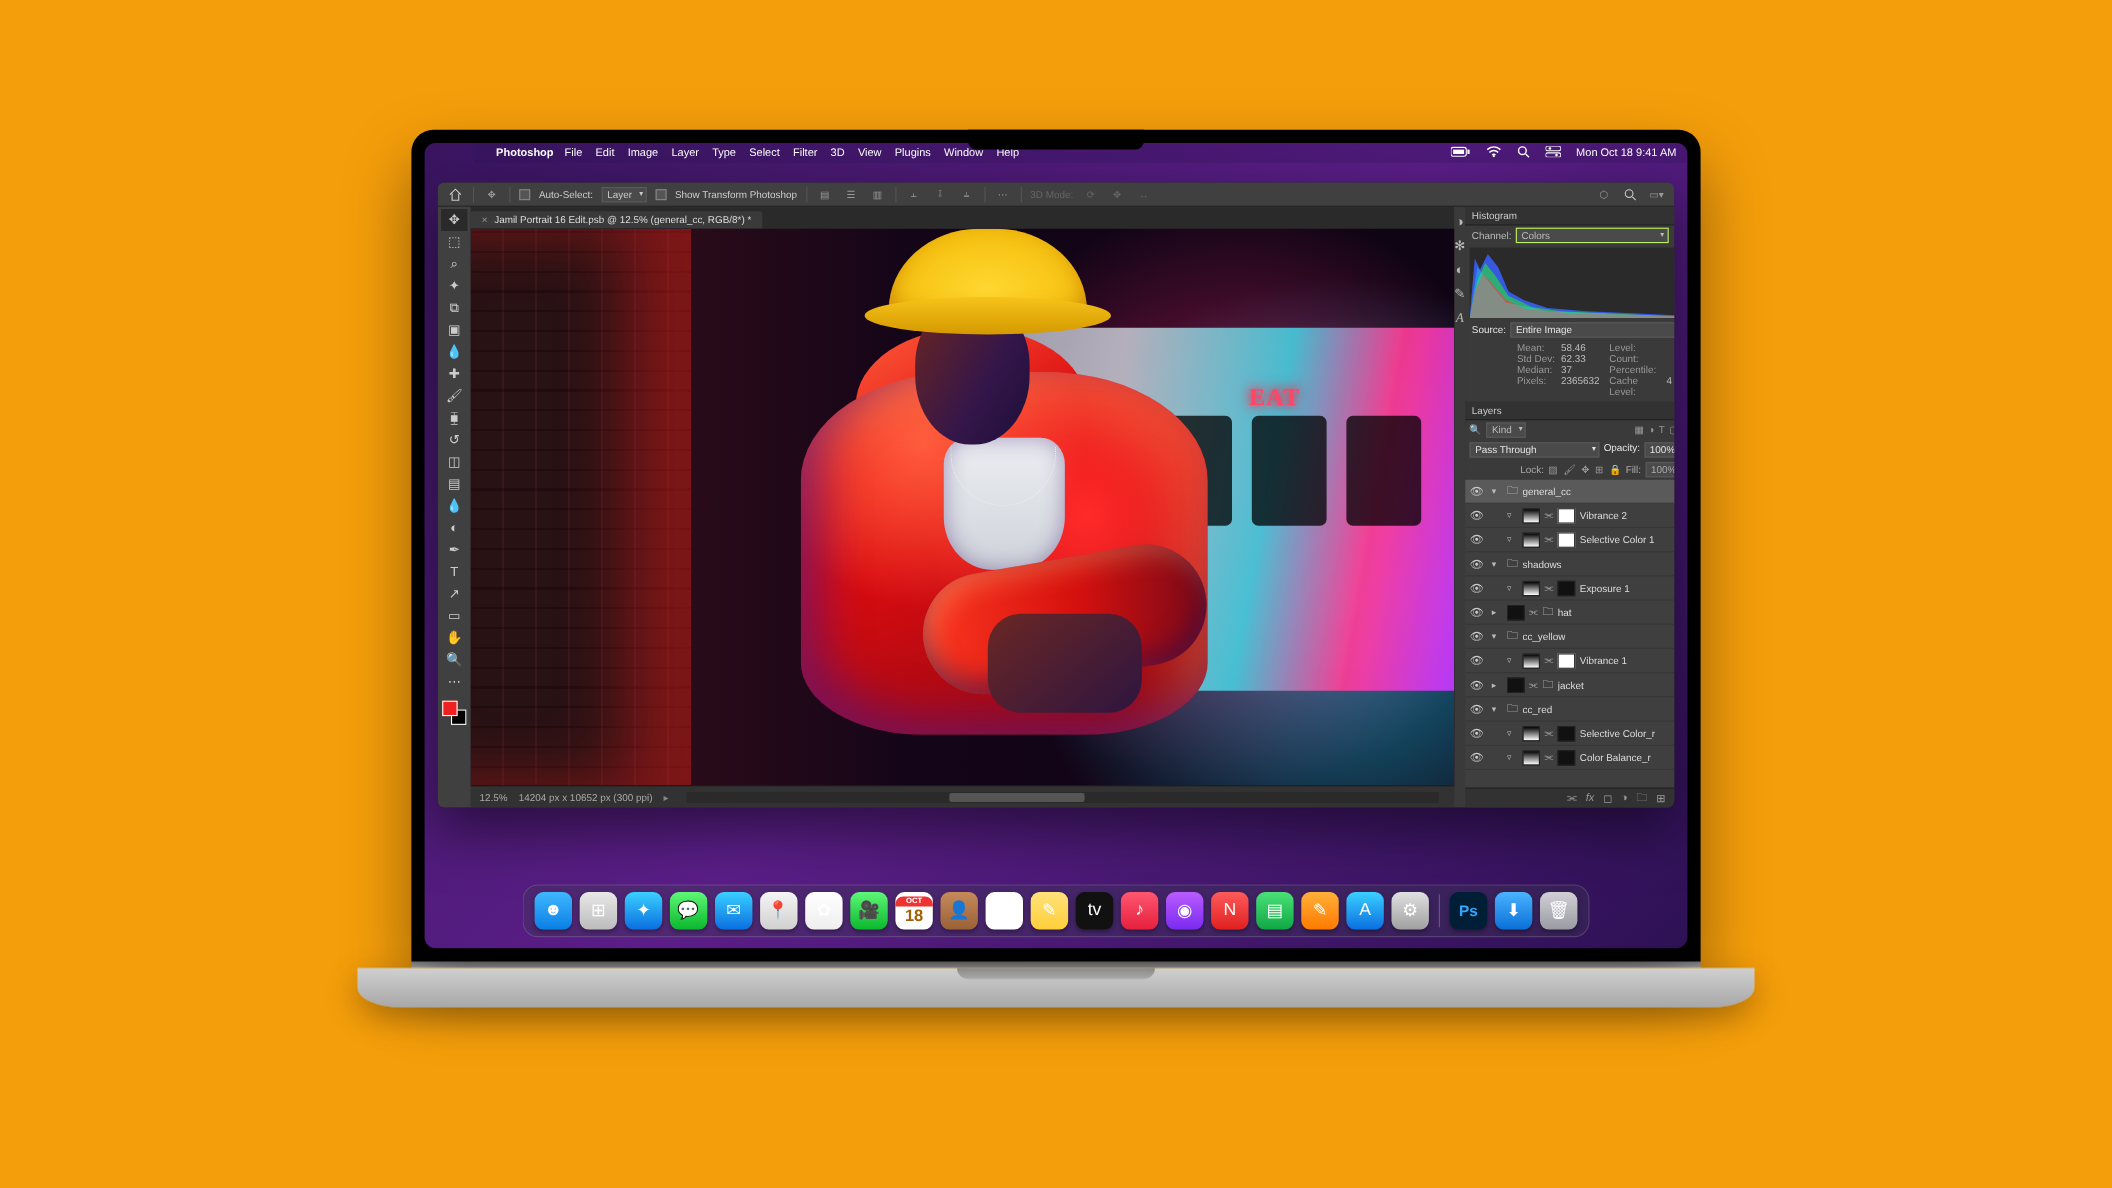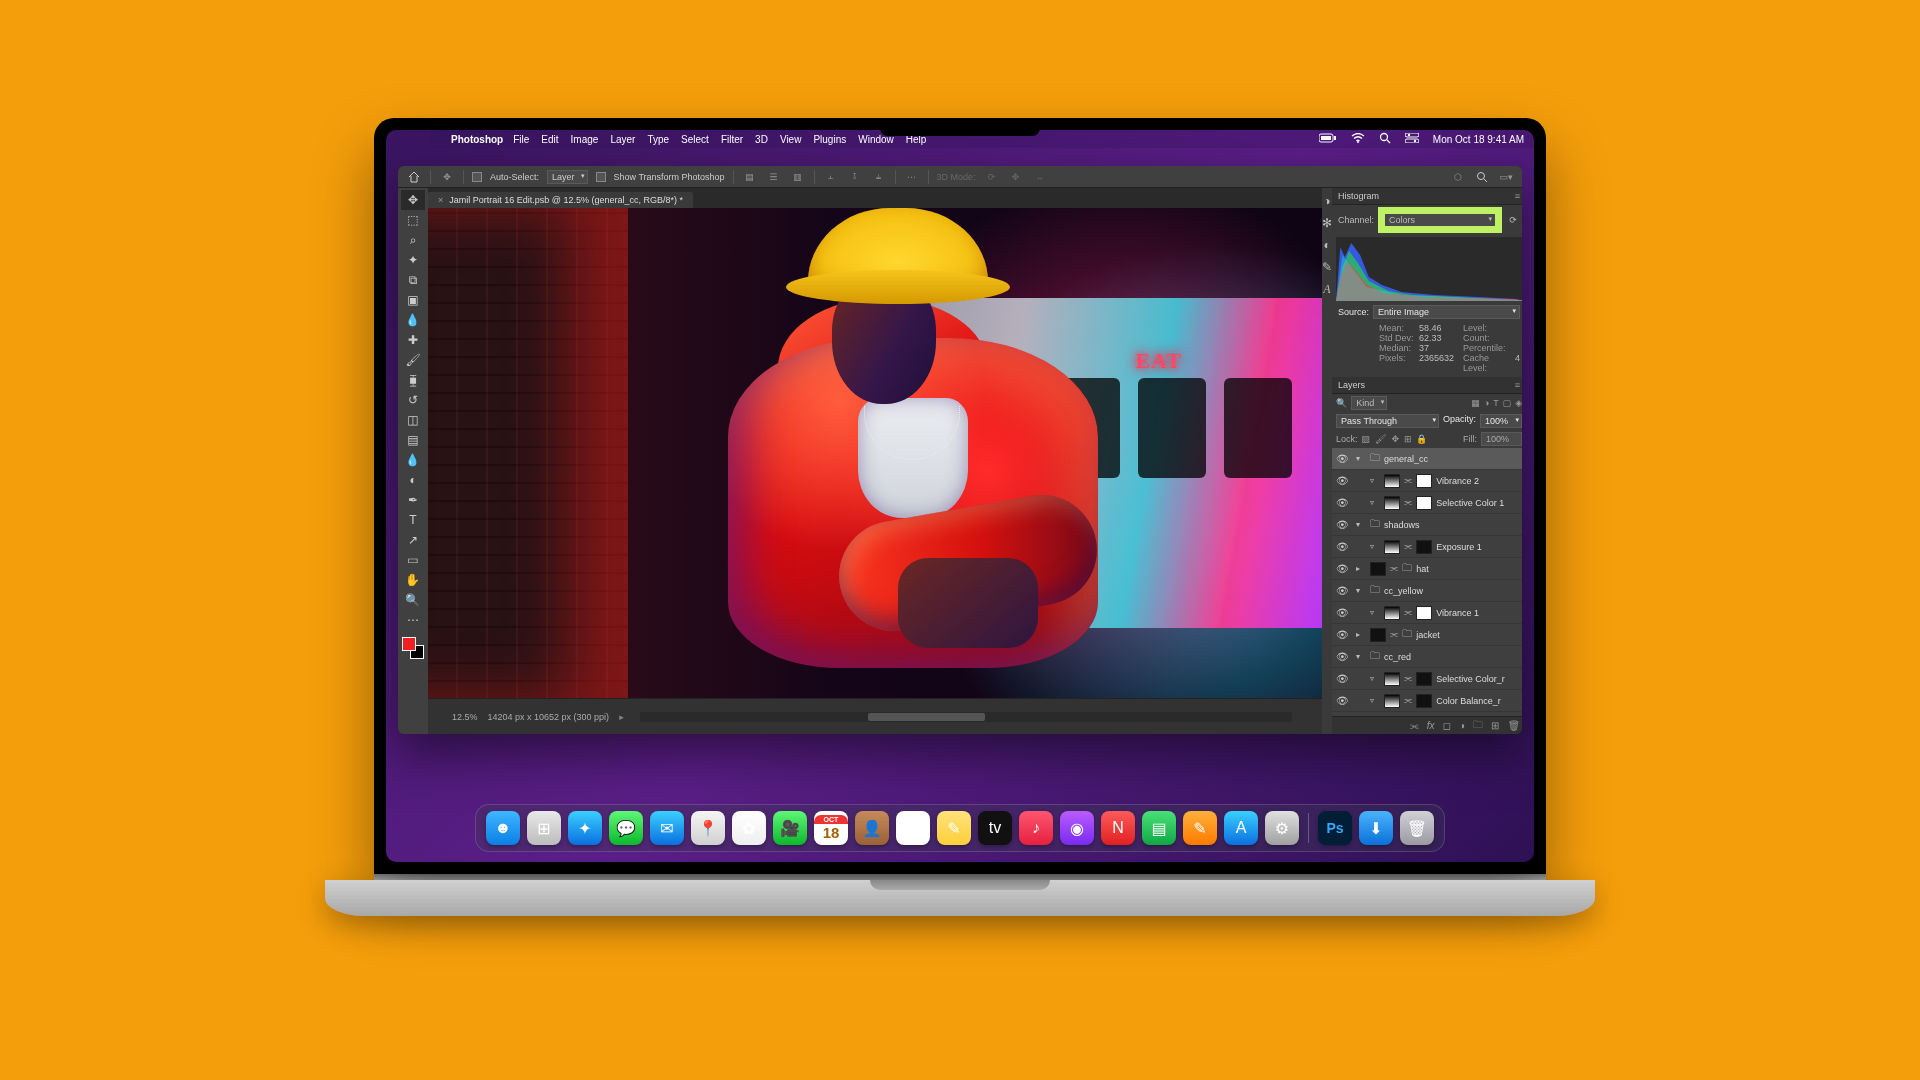--- a/index.html
+++ b/index.html
@@ -78,56 +78,56 @@
    radial-gradient(circle at 70% 40%,#ff2a2a,transparent 45%),
    linear-gradient(160deg,#ff3020 0%,#d80c10 45%,#8a0814 100%);
    border-radius:40% 40% 30% 30%/30% 30% 20% 20%;
    box-shadow:inset 20px -14px 40px rgba(90,20,120,.65),inset -30px 30px 50px rgba(255,200,120,.28); }
 .hood { position:absolute; top:90px; left:90px; width:210px; height:140px; background:linear-gradient(150deg,#ff5a38,#e01616 60%,#7d0a22); border-radius:50% 50% 40% 40%; }
 .shirt { position:absolute; top:190px; left:170px; width:110px; height:120px; background:linear-gradient(#eceef2,#cfd3da); border-radius:20% 20% 40% 40%; box-shadow:inset 0 0 20px rgba(70,40,120,.45); }
 .necklace { position:absolute; top:198px; left:176px; width:96px; height:54px; border:1px dotted #eee; border-top:none; border-radius:0 0 60px 60px; }
 .arm { position:absolute; top:300px; left:150px; width:260px; height:110px; background:linear-gradient(100deg,#ff3a22,#d4100e 55%,#70091a); border-radius:60px; transform:rotate(-10deg); box-shadow:inset 0 -12px 22px rgba(60,10,70,.6),inset 8px 10px 22px rgba(255,210,140,.3); }
 .hand { position:absolute; top:350px; left:210px; width:140px; height:90px; background:linear-gradient(140deg,#6a2724,#2e1540); border-radius:30px; }
 
-.ps-status { height:36px; background:#323232; display:flex; align-items:center; padding:0 24px; gap:10px; font-size:9px; color:#aaa; border-top:1px solid #222; }
+.ps-status { height:20px; background:#323232; display:flex; align-items:center; padding:0 8px; gap:10px; font-size:9px; color:#aaa; border-top:1px solid #222; }
 .ps-status .sb-track { flex:1; height:10px; background:#2a2a2a; border-radius:2px; margin:0 6px; position:relative; }
 .ps-status .sb-thumb { position:absolute; left:35%; width:18%; top:1px; bottom:1px; background:#555; border-radius:2px; }
 
 
 .ps-right { width:200px; display:flex; }
 .ps-iconstrip { width:22px; background:#3a3a3a; display:flex; flex-direction:column; align-items:center; gap:8px; padding-top:6px; }
 .ps-iconstrip span { color:#bbb; font-size:12px; cursor:pointer; }
 .ps-panels { flex:1; background:#3a3a3a; display:flex; flex-direction:column; font-size:9px; }
 
 .panel-hdr { background:#323232; padding:3px 6px; color:#ccc; border-bottom:1px solid #222; display:flex; align-items:center; }
 .panel-hdr .burger { margin-left:auto; color:#999; }
 
 .hist-channel { display:flex; align-items:center; gap:4px; padding:2px 6px; color:#bbb; }
-.hist-channel .dd { background:#4a4a4a; border:7px solid #bef264; padding:1px 14px 1px 4px; position:relative; flex:1; }
+.hist-channel .dd { background:#4a4a4a; border:1px solid #bef264; padding:1px 14px 1px 4px; position:relative; flex:1; }
 .hist-channel .dd::after { content:"▾"; position:absolute; right:3px; font-size:7px; }
 .hist-channel .refresh { width:14px; text-align:center; color:#bbb; }
 .hist-graph { height:64px; margin:2px 4px; background:#2a2a2a; position:relative; overflow:hidden; }
 .hist-graph svg { position:absolute; inset:0; width:100%; height:100%; }
 .hist-stats { padding:2px 6px 4px; color:#bbb;margin-left:41px; }
 .hist-stats .row { display:flex; }
 .hist-stats .lbl { width:40px; color:#999; }
 .hist-stats .val { width:44px; }
 .hist-stats .lbl2 { width:52px; color:#999; }
 .hist-source { display:flex; align-items:center; gap:4px; padding:2px 6px; }
 .hist-source .dd { background:#4a4a4a; flex:1; padding:1px 14px 1px 4px; border:1px solid #5a5a5a; position:relative; }
 .hist-source .dd::after { content:"▾"; position:absolute; right:3px; font-size:7px; }
 
 .layers-opts { display:flex; align-items:center; gap:4px; padding:2px 4px; color:#bbb; }
 .layers-opts .dd { background:#4a4a4a; border:1px solid #5a5a5a; padding:1px 12px 1px 4px; position:relative; }
 .layers-opts .dd::after { content:"▾"; position:absolute; right:2px; font-size:7px; }
 .layers-opts .icons { display:flex; gap:4px; margin-left:auto; color:#999; }
 .layers-blend { display:flex; align-items:flex-start; gap:4px; padding:2px 4px; }
 .layers-blend .dd { background:#4a4a4a; border:1px solid #5a5a5a; padding:1px 12px 1px 4px; position:relative; flex:1; }
 .layers-blend .dd::after { content:"▾"; position:absolute; right:2px; font-size:7px; }
-.layers-lock { display:flex; align-items:center; gap:4px; padding:2px 4px; color:#aaa; }
+.layers-lock { display:flex; align-items:center; gap:4px; padding:2px 4px; color:#aaa;margin-left:46px; }
 .layers-lock .icons { display:flex; gap:5px; color:#999; }
 
 .layer-list { flex:1; overflow:auto; background:#3f3f3f; }
 .layer { display:flex; align-items:center; height:22px; padding:0 4px; gap:4px; border-bottom:1px solid #363636; color:#ddd; }
 .layer.sel { background:#5a5a5a; }
 .layer .eye { width:12px; text-align:center; color:#ccc; font-size:10px; }
 .layer .ind { display:inline-block; }
 .layer .arrow { width:10px; color:#bbb; font-size:8px; }
 .layer .folder { font-size:10px; }
 .layer .thumb { width:16px; height:14px; background:#fff; border:1px solid #222; }

